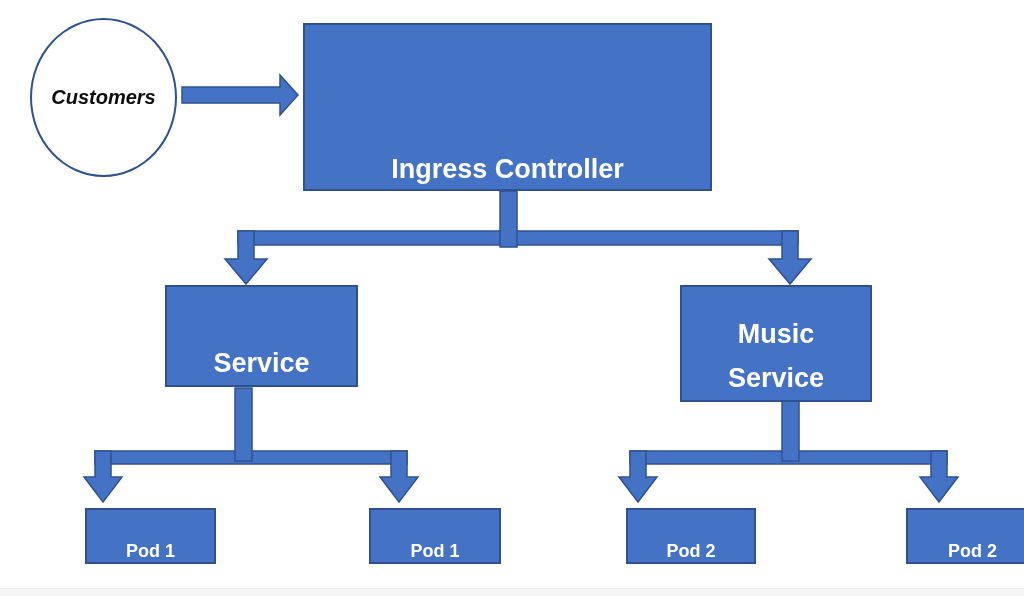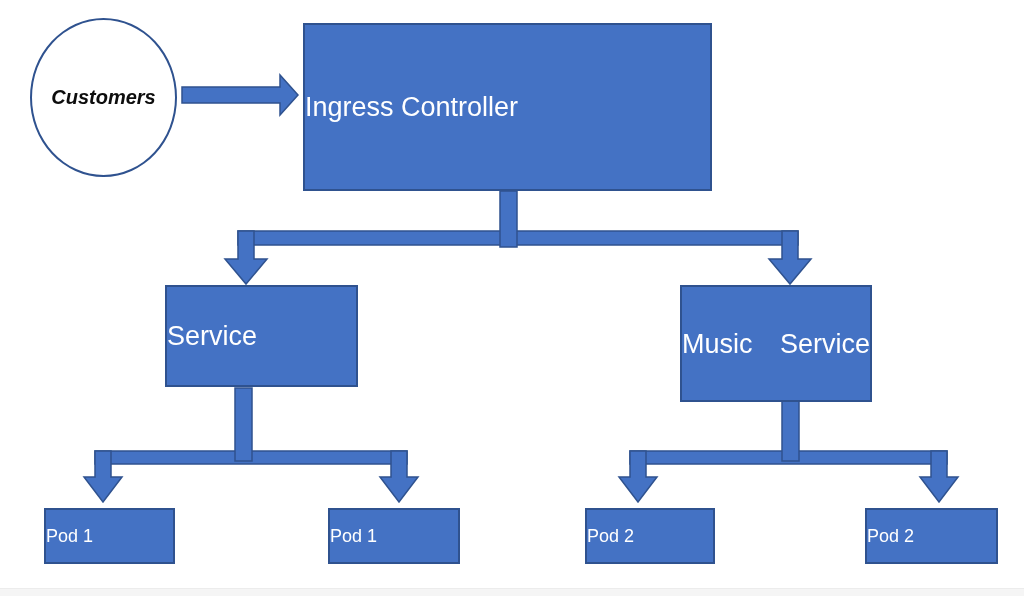--- a/index.html
+++ b/index.html
@@ -15,29 +15,30 @@
     fill:var(--node-fill,#4472C4);
     stroke:var(--node-border,#2F528F);
     stroke-width:1.5;
   }
   .node{
     position:absolute;
     box-sizing:border-box;
     background:var(--node-fill,#4472C4);
     border:2px solid var(--node-border,#2F528F);
     color:var(--node-text,#FFFFFF);
-    display:flex;flex-direction:row;
-    align-items:center;justify-content:space-between;
+    display:flex;flex-direction:column;
+    align-items:center;justify-content:flex-end;
     text-align:center;
+    font-weight:bold;
   }
   .node-ingress{left:303px;top:23px;width:409px;height:168px;font-size:27px;line-height:40px;}
   .node-service{font-size:27px;line-height:44px;}
   .node-books{left:165px;top:285px;width:193px;height:102px;}
   .node-music{left:680px;top:285px;width:192px;height:117px;}
-  .node-pod{font-size:18px;}
+  .node-pod{font-size:18px;margin-left:41px;}
   .node-pod-1a{left:44px;top:508px;width:131px;height:56px;}
   .node-pod-1b{left:328px;top:508px;width:132px;height:56px;}
   .node-pod-2a{left:585px;top:508px;width:130px;height:56px;}
   .node-pod-2b{left:865px;top:508px;width:133px;height:56px;}
   .ellipse{
     position:absolute;
     left:30px;top:18px;width:147px;height:159px;
     box-sizing:border-box;
     background:var(--ellipse-fill,#FFFFFF);
     border:2.5px solid var(--ellipse-border,#2F528F);

